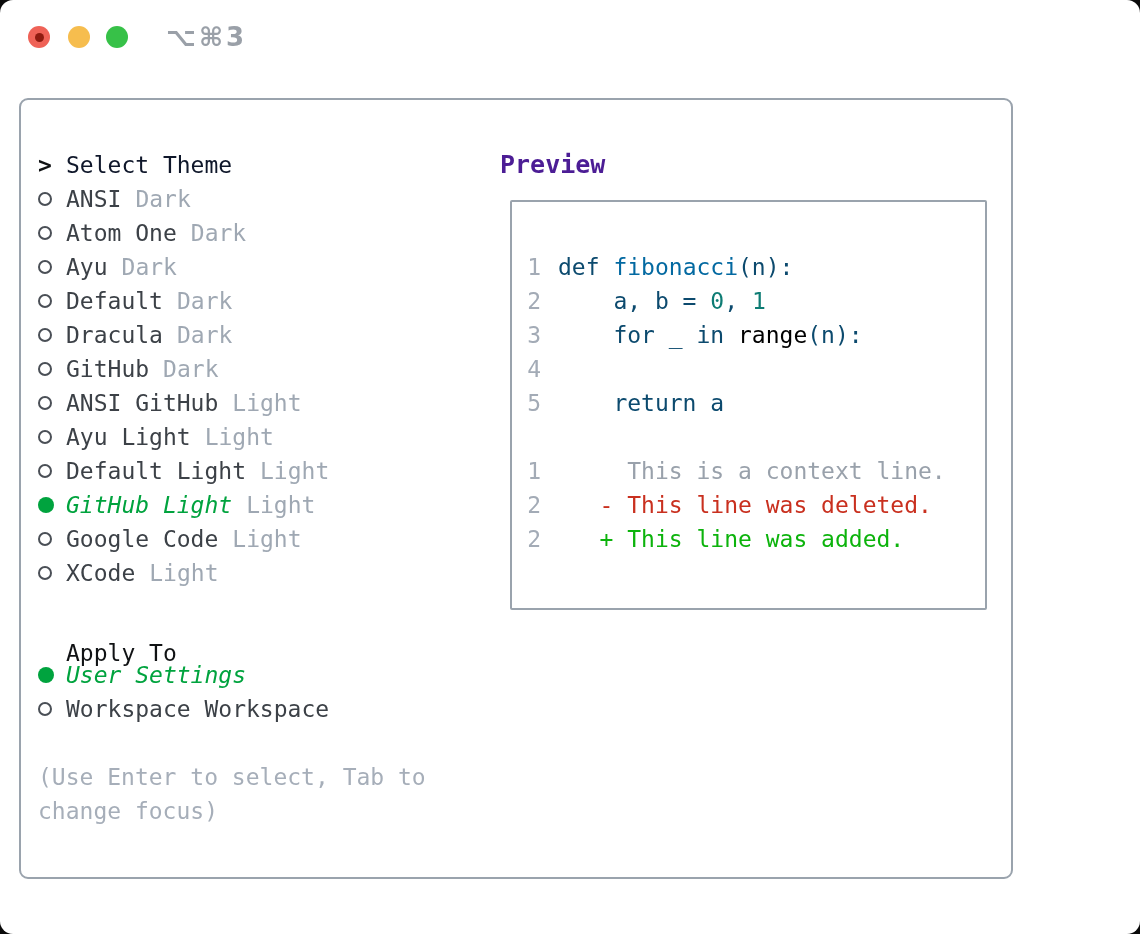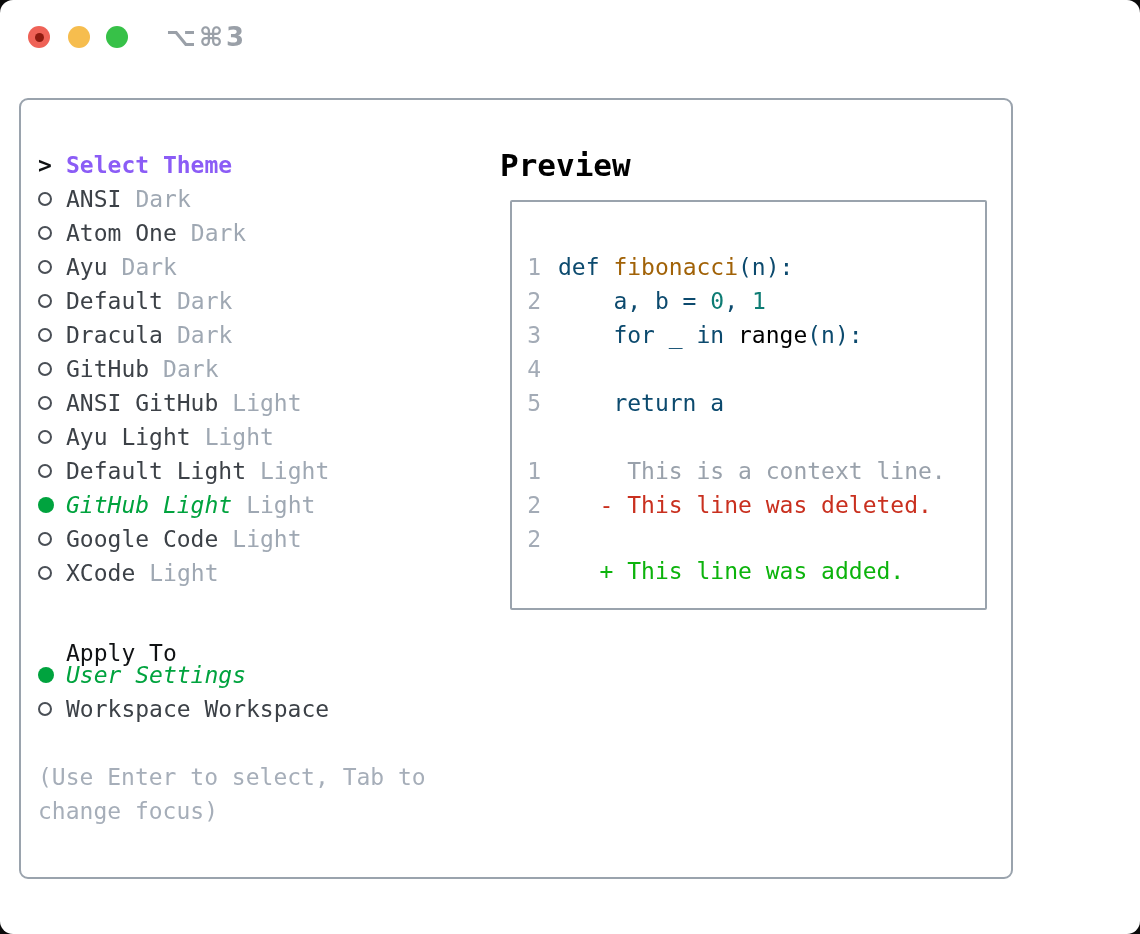--- a/index.html
+++ b/index.html
@@ -19,46 +19,46 @@
 
   
   .panel{position:absolute;left:19px;top:98px;width:994px;height:781px;box-sizing:border-box;
          border:2px solid #9aa3ad;border-radius:9px;background:#fff;}
 
   
   .col-left{position:absolute;left:38px;top:148px;font-size:23px;line-height:34px;color:#3c4147;}
   .line{height:34px;display:flex;align-items:center;white-space:pre;}
   .prefix{display:inline-flex;width:28px;align-items:center;flex:none;}
   .prompt-char{color:#101214;font-weight:bold;}
-  .hdr{font-weight:bold;color:#8b5cf6;}
+  .hdr{font-weight:normal;color:#0f172a;}
   .hdr2{color:#101214;margin-top:24px;}
   .ring{width:14px;height:14px;box-sizing:border-box;border:2px solid #4a4f56;border-radius:50%;}
   .dot{width:16px;height:16px;border-radius:50%;background:#00a33e;}
   .name{color:#3c4147;}
   .name.selected{color:#00a33e;font-style:italic;}
   .suffix{color:#9fa8b3;margin-left:14px;}
   .spacer{height:34px;}
   .help-line{height:34px;line-height:34px;color:#a6aeb9;white-space:pre;}
 
   
   .preview-hdr{position:absolute;left:500px;top:148px;height:34px;line-height:34px;
-               font-weight:bold;font-size:31px;color:#000000;}
+               font-weight:bold;font-size:25px;color:#4c1d95;}
   .preview-box{position:absolute;left:510px;top:200px;width:477px;height:410px;box-sizing:border-box;
                border:2px solid #9aa3ad;border-radius:2px;background:#fff;
                padding:48px 0 0 15px;overflow:hidden;}
   .crow{height:34px;line-height:34px;display:flex;white-space:pre;font-size:23px;}
   .lineno{display:inline-block;width:14px;text-align:right;color:#a3abb6;flex:none;}
   .ccontent{margin-left:17px;color:#3c4147;}
   .seg-plain{color:#0c4a6e;}
-  .seg-function{color:#a16207;}
+  .seg-function{color:#0369a1;}
   .seg-number{color:#0e7c74;}
   .seg-builtin{color:#000000;}
   .diff-context{color:#99a1ab;}
   .diff-deleted{color:#c9301f;}
-  .diff-added{color:#0cb30c;margin-top:32px;}
+  .diff-added{color:#0cb30c;}
   .blankrow{height:34px;}
 </style>
 </head>
 <body>
 
 <div class="screen">
   <div class="window">
 
     <div>
       <span class="tl tl-red">

